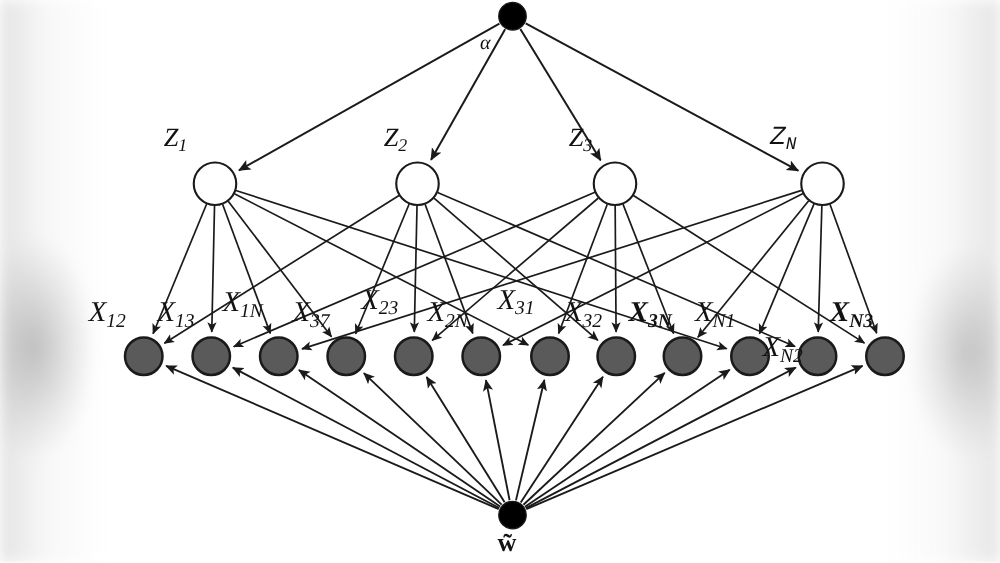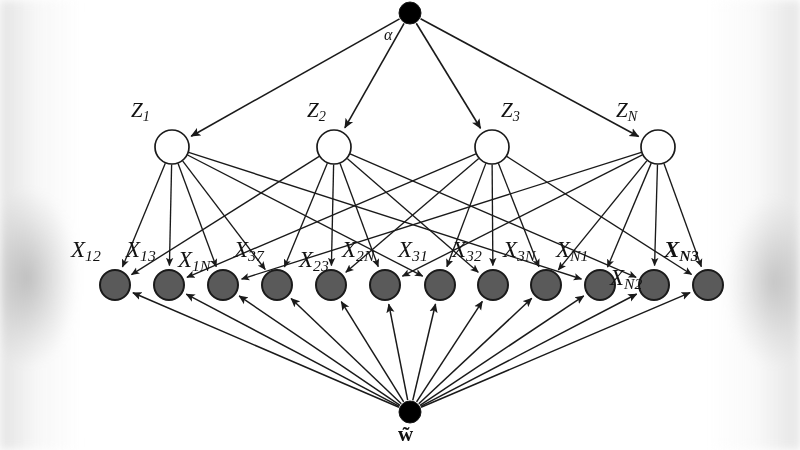--- a/index.html
+++ b/index.html
@@ -162,31 +162,31 @@
         <circle cx="410" cy="13" r="11" fill="#000000" stroke="#1a1a1a" stroke-width="1"></circle>
       </g>
     <g id="nodes-bottom">
         <circle cx="410" cy="412" r="11" fill="#000000" stroke="#1a1a1a" stroke-width="1"></circle>
       </g>
   </svg>
 
   <div id="labels-layer">
       <div class="node-label label-z" style="left: 131px; top: 100px;">Z<span class="sub">1</span></div>
       <div class="node-label label-z" style="left: 295px; top: 100px; margin-left: 12px;">Z<span class="sub">2</span></div>
-      <div class="node-label label-z" style="left: 455px; top: 100px; margin-left: 46px;">Z<span class="sub">3</span></div>
-      <div class="node-label label-z" style="left: 616px; top: 100px;">Z<span class="sub">N</span></div>
+      <div class="node-label label-z" style="left: 455px; top: 100px;">Z<span class="sub">3</span></div>
+      <div class="node-label label-z" style="left: 616px; top: 100px; font-family: Liberation Mono, monospace;">Z<span class="sub">N</span></div>
       <div class="node-label label-x" style="left: 71px; top: 238px;">X<span class="sub">12</span></div>
       <div class="node-label label-x" style="left: 126px; top: 238px; text-align: center;">X<span class="sub">13</span></div>
-      <div class="node-label label-x" style="left: 178px; top: 248px;">X<span class="sub">1N</span></div>
+      <div class="node-label label-x" style="left: 178px; top: 230px;">X<span class="sub">1N</span></div>
       <div class="node-label label-x" style="left: 234px; top: 238px;">X<span class="sub">37</span></div>
-      <div class="node-label label-x" style="left: 289px; top: 248px; margin-left: 10px;">X<span class="sub">23</span></div>
+      <div class="node-label label-x" style="left: 289px; top: 228px;">X<span class="sub">23</span></div>
       <div class="node-label label-x" style="left: 342px; top: 238px;">X<span class="sub">2N</span></div>
-      <div class="node-label label-x" style="left: 398px; top: 238px;">X<span class="sub">31</span></div>
+      <div class="node-label label-x" style="left: 398px; top: 228px;">X<span class="sub">31</span></div>
       <div class="node-label label-x" style="left: 452px; top: 238px;">X<span class="sub">32</span></div>
-      <div class="node-label label-x" style="left: 503px; top: 238px;">X<span class="sub">3N</span></div>
+      <div class="node-label label-x" style="left: 503px; top: 238px; font-weight: bold;">X<span class="sub">3N</span></div>
       <div class="node-label label-x" style="left: 556px; top: 238px;">X<span class="sub">N1</span></div>
       <div class="node-label label-x" style="left: 610px; top: 238px; margin-top: 28px;">X<span class="sub">N2</span></div>
       <div class="node-label label-x" style="left: 664px; top: 238px; font-weight: bold;">X<span class="sub">N3</span></div>
       <div class="node-label label-alpha" style="left: 384px; top: 27px;">α</div>
       <div class="node-label label-w" style="left: 398px; top: 424px;">w̃</div>
     </div>
 
 </div>
 
 </body></html>

